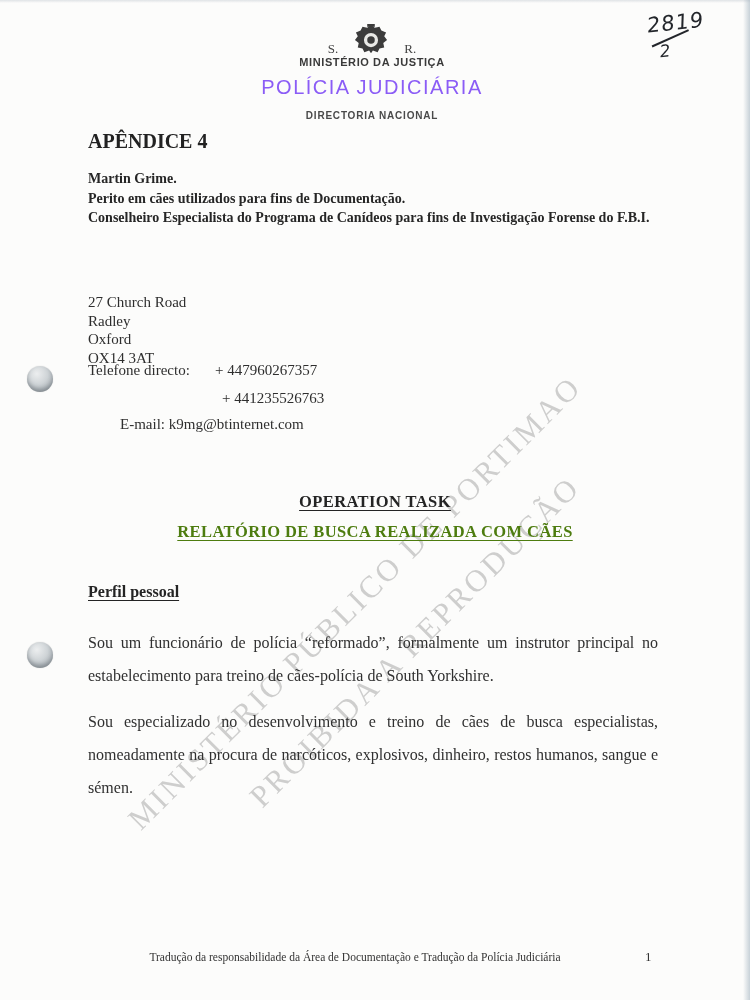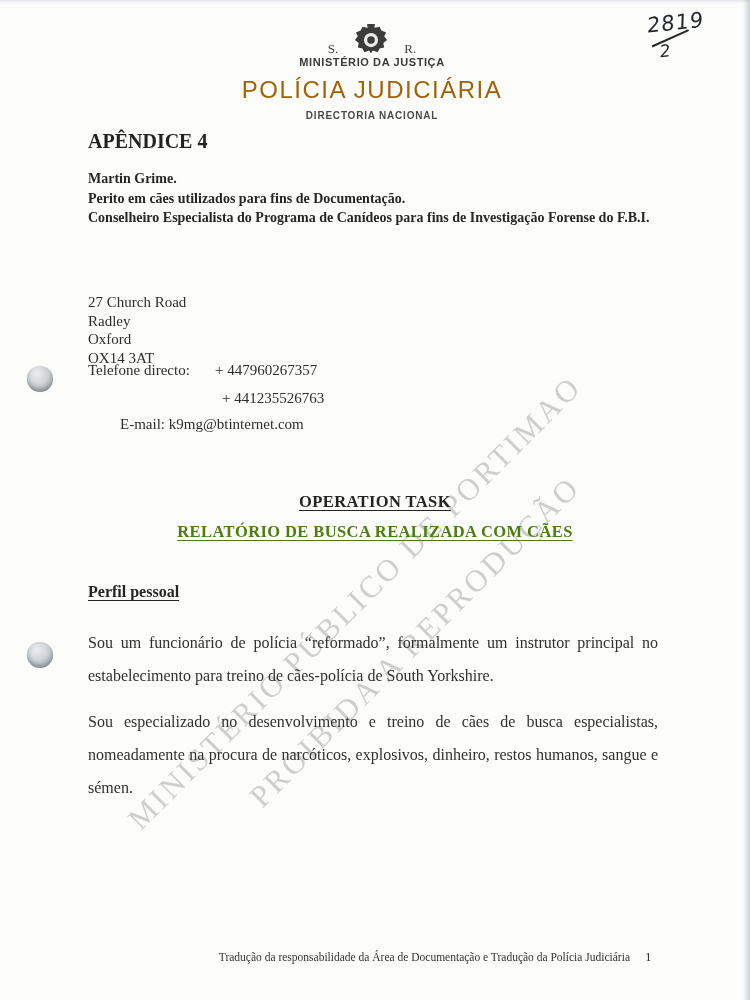--- a/index.html
+++ b/index.html
@@ -29,21 +29,21 @@
     transform:rotate(-18deg);margin:2px 0 1px 2px;}
   .hw-bottom{display:block;font-size:17px;margin-left:10px;transform:skewX(-10deg);}
   
   .hdr{left:0;width:744px;text-align:center;
     font-family:"Liberation Sans","DejaVu Sans",sans-serif;color:#3a3a3a;}
   .crest-row{top:24px;height:34px;}
   .crest-row .sr{font-family:"Liberation Serif",serif;font-size:13px;color:#444;
     position:relative;top:8px;}
   .crest-row svg{vertical-align:middle;margin:0 14px;}
   .ministry{top:56px;font-size:11px;font-weight:bold;letter-spacing:.6px;}
-  .org{top:76px;font-size:24px;letter-spacing:1.5px;color:#a16207;}
+  .org{top:76px;font-size:20px;letter-spacing:1.5px;color:#8b5cf6;}
   .directorate{top:110px;font-size:10px;font-weight:bold;letter-spacing:.8px;color:#4a4a4a;}
   
   .appendix{left:88px;top:130px;font-size:20px;font-weight:bold;color:#222;}
   .author{left:88px;top:169px;width:592px;font-size:14px;font-weight:bold;
     line-height:19.5px;color:#262626;}
   .address{left:88px;top:264px;font-size:15px;line-height:18.7px;margin-top:29px;}
   .tel-label{left:88px;top:362px;font-size:15px;}
   .tel-1{left:215px;top:362px;font-size:15px;}
   .tel-2{left:222px;top:390px;font-size:15px;}
   .email{left:88px;top:416px;font-size:15px;margin-left:32px;}
@@ -56,21 +56,21 @@
   .paras{left:88px;top:626px;width:578px;font-size:16px;line-height:33px;
     text-align:justify;color:#303030;}
   .paras p{margin:0 8px 13px 0;}
   
   .wm{position:absolute;white-space:nowrap;font-size:31px;letter-spacing:3px;
     color:#a9a9a9;opacity:.55;transform:translate(-50%,-50%) rotate(-45deg);
     font-family:"Liberation Serif",serif;pointer-events:none;}
   .wm1{left:355px;top:603px;}
   .wm2{left:415px;top:642px;}
   
-  .footer-text{left:80px;top:951px;width:550px;text-align:right;font-size:11.5px;
+  .footer-text{left:80px;top:951px;width:550px;text-align:center;font-size:11.5px;
     color:#333;}
   .page-num{left:645px;top:949px;font-size:13px;color:#333;}
 </style>
 </head>
 <body>
 
 <div class="page">
 
   <div class="edge-top"></div>
   <div class="edge-right"></div>

